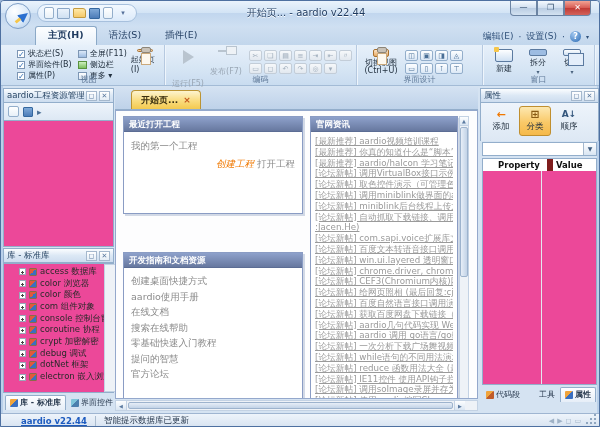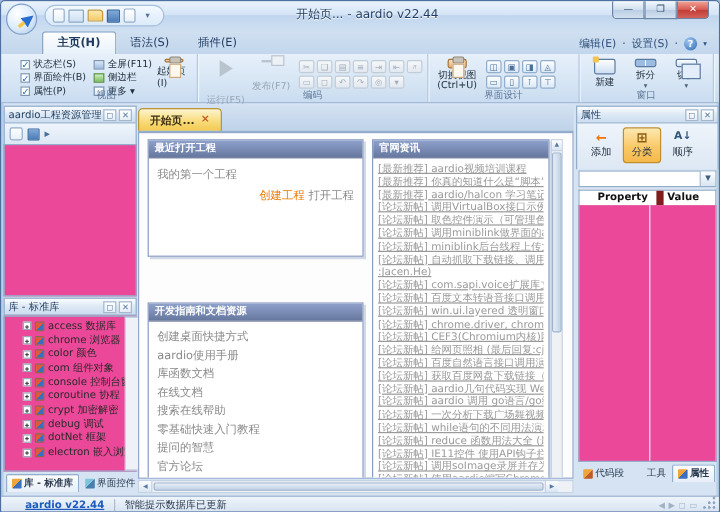--- a/index.html
+++ b/index.html
@@ -70,21 +70,21 @@
   .expbox:after{content:"";position:absolute;left:2px;top:1.5px;width:1px;height:3px;background:#444;}
   .libico{flex:0 0 auto;width:8px;height:8px;background:linear-gradient(135deg,#e05a3a 50%,#3a6fc0 50%);border-radius:1px;border:1px solid #8a6a4a;}
   .scroll-v{background:#eef2f7;border:1px solid #c3d2e4;display:flex;flex-direction:column;align-items:center;}
   .sc-arrow{width:100%;height:9px;background:linear-gradient(#fdfeff,#d9e5f2);border-bottom:1px solid #c3d2e4;color:#5b7aa0;font-size:5px;line-height:9px;text-align:center;}
   .sc-thumb{width:100%;background:linear-gradient(90deg,#e7eef7,#c2d3e7);border:1px solid #9db3cd;border-radius:2px;}
   .bottomtabs{display:flex;align-items:flex-end;gap:1px;padding:1px 2px;font-size:8px;color:#2a3b50;}
   .btab{display:flex;align-items:center;gap:2px;padding:1px 4px 2px;white-space:nowrap;}
   .btab.active{background:linear-gradient(#fdfeff,#e6eef8);border:1px solid #93aecb;border-bottom:none;border-radius:2px 2px 0 0;font-weight:bold;}
   .btab .bico{width:8px;height:8px;border-radius:1px;}
   
-  .doctabbar{background:linear-gradient(#d4e2f2,#bed2e9);border-bottom:1px solid #93aecb;display:flex;align-items:flex-end;padding-left:0;}
+  .doctabbar{background:linear-gradient(#d4e2f2,#bed2e9);border-bottom:1px solid #93aecb;display:flex;align-items:flex-end;padding-left:16px;}
   .doctab{display:flex;align-items:center;gap:5px;height:19px;padding:0 9px;background:linear-gradient(#fdf4cf,#f9dc7e 55%,#f3c94f);border:1px solid #bb9433;border-bottom:none;border-radius:4px 4px 0 0;font-size:9px;font-weight:bold;color:#3a2f10;}
   .doctab .x{color:#c2571d;font-weight:bold;font-size:9px;}
   .startpage{background:#fdfdfe;border:1px solid #94a8cc;overflow:hidden;position:absolute;}
   .sp-panel{position:absolute;border:1px solid #8a9cc4;background:#fff;box-shadow:2px 2px 0 rgba(130,148,186,.35);}
   .sp-hd{height:15px;background:linear-gradient(#8ea1cb,#67789f);color:#fff;font-size:8.5px;font-weight:bold;line-height:15px;padding:0 5px;border-bottom:1px solid #5c6d94;white-space:nowrap;overflow:hidden;}
   .sp-body{padding:5px 7px;font-size:9.5px;color:#8a8a8a;}
   .linkline{display:block;line-height:15.5px;white-space:nowrap;overflow:hidden;color:#8a8a8a;text-decoration:none;}
   .newsline{display:block;line-height:10.8px;font-size:8.7px;white-space:nowrap;overflow:hidden;color:#9a9a9a;}
   .orange{color:#f07800;}
   .scroll-h{position:absolute;background:#eef2f7;border:1px solid #c3d2e4;display:flex;align-items:center;}
@@ -286,21 +286,21 @@
       <div class="treerow">
         <span class="expbox"></span>
         <span class="libico"></span>
         <span>access 数据库</span>
       </div>
 
 
       <div class="treerow">
         <span class="expbox"></span>
         <span class="libico"></span>
-        <span>chrome 浏览器</span>
+        <span>color 浏览器</span>
       </div>
 
       <div class="treerow">
         <span class="expbox"></span>
         <span class="libico"></span>
         <span>color 颜色</span>
       </div>
 
       <div class="treerow">
         <span class="expbox"></span>
@@ -367,35 +367,34 @@
     </div>
   </div>
 
   <div class="startpage" style="left:114px;top:109px;width:363px;height:289px;">
 
     <div class="sp-panel" style="left:7px;top:5px;width:180px;height:98px;">
       <div class="sp-hd">最近打开工程</div>
       <div class="sp-body">
         <a class="linkline" href="#" style="line-height:18px;">我的第一个工程</a>
         <div style="text-align:right;line-height:18px;white-space:nowrap;">
-          <a class="orange" href="#" style="text-decoration:none;font-size:9.5px;">创建工程</a>
+          <a class="orange" href="#" style="text-decoration:none;font-size:9.5px;font-style:italic;">创建工程</a>
           <a href="#" style="text-decoration:none;color:#8a8a8a;font-size:9.5px;">打开工程</a>
         </div>
       </div>
     </div>
 
     <div class="sp-panel" style="left:7px;top:97px;width:180px;height:200px;margin-top:44px;">
       <div class="sp-hd">开发指南和文档资源</div>
       <div class="sp-body">
 
           <a class="linkline" href="#">创建桌面快捷方式</a>
 
           <a class="linkline" href="#">aardio使用手册</a>
 
-          <a class="linkline" href="#">库函数文档</a>
 
           <a class="linkline" href="#">在线文档</a>
 
           <a class="linkline" href="#">搜索在线帮助</a>
 
           <a class="linkline" href="#">零基础快速入门教程</a>
 
           <a class="linkline" href="#">提问的智慧</a>
 
           <a class="linkline" href="#">官方论坛</a>

